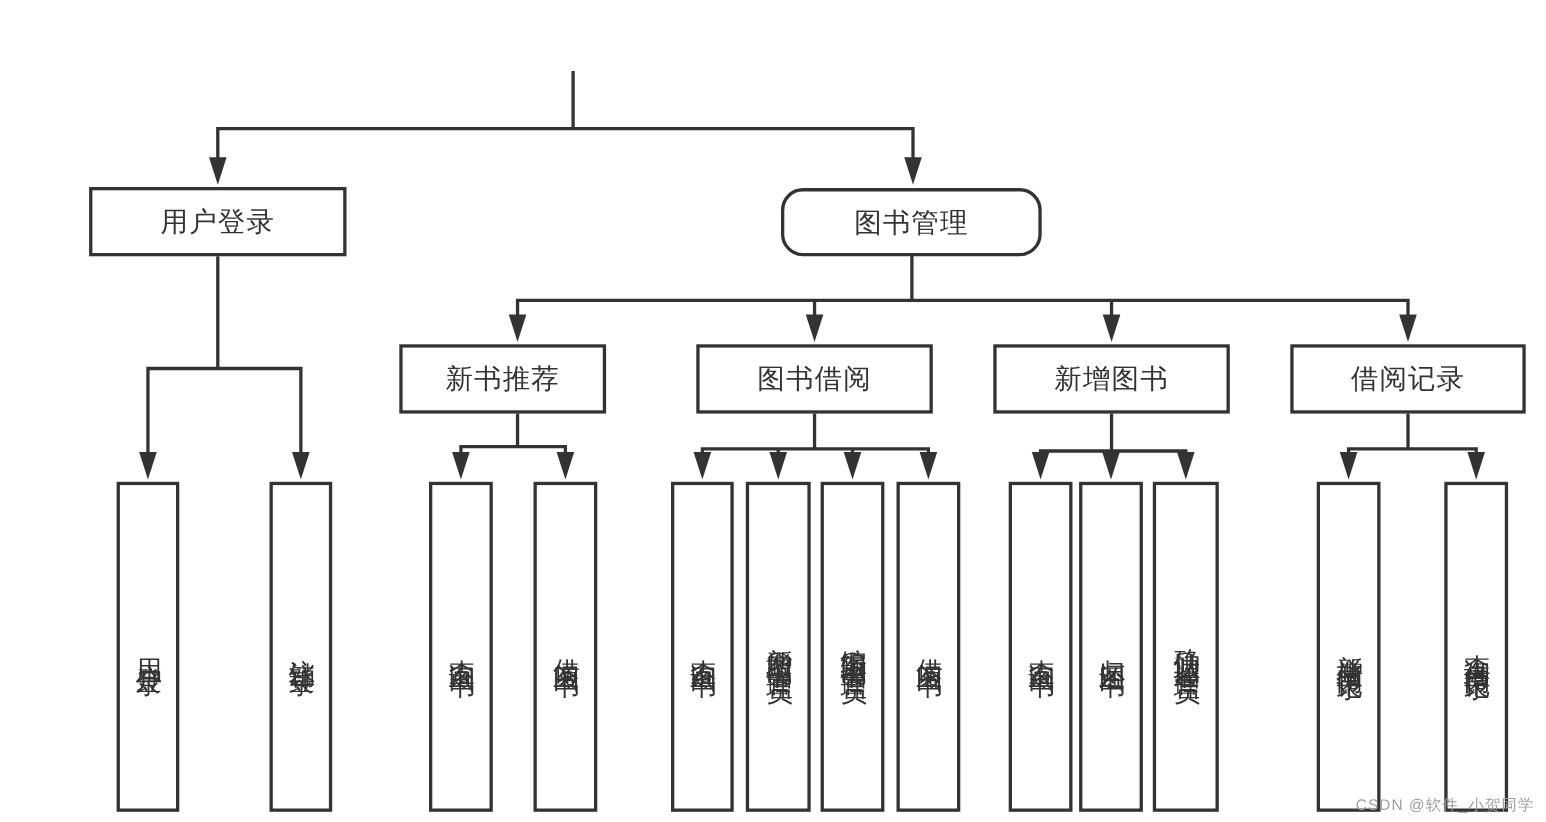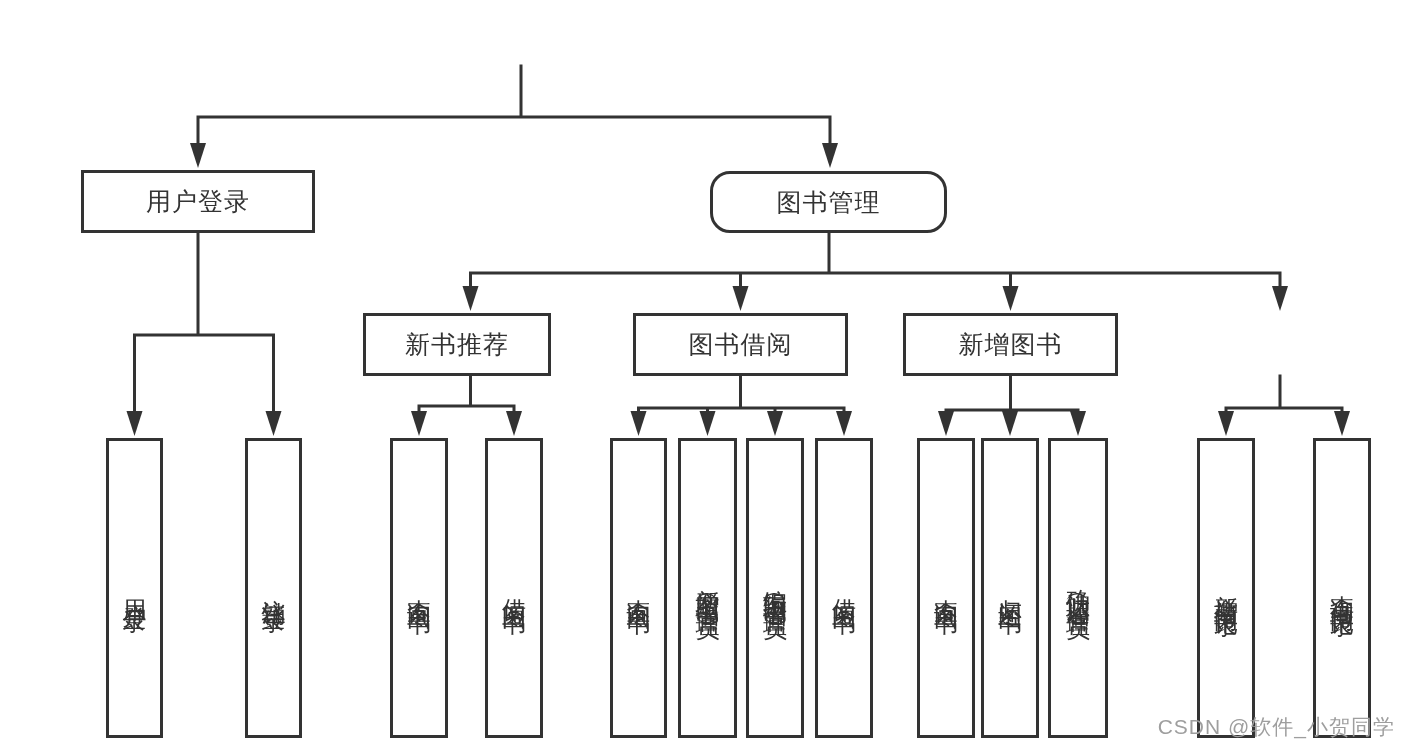--- a/index.html
+++ b/index.html
@@ -68,21 +68,21 @@
   .l-cb-query    { left: 917px;  width: 58px; }
   .l-cb-return   { left: 981px;  width: 58px; }
   .l-cb-confirm  { left: 1048px; width: 60px; }
   .l-br-add      { left: 1197px; width: 58px; }
   .l-br-query    { left: 1313px; width: 58px; }
   .watermark {
     position: absolute;
     right: 10px;
     bottom: 6px;
     color: #9e9e9e;
-    font-size: 21px;
+    font-size: 14px;
     letter-spacing: 1px;
     white-space: nowrap;
   }
 </style>
 </head>
 <body>
 
 <div id="canvas">
 
   <svg id="connectors" viewBox="0 0 1405 747" xmlns="http://www.w3.org/2000/svg">
@@ -125,20 +125,21 @@
     </g>
   </svg>
 
 
   <div class="node hnode n-user-login-group">用户登录</div>
   <div class="node hnode n-book-management">图书管理</div>
 
   <div class="node hnode n-new-book-recommend">新书推荐</div>
   <div class="node hnode n-book-borrowing">图书借阅</div>
   <div class="node hnode n-current-borrowing">新增图书</div>
+  <div class="node hnode n-borrowing-records">借阅记录</div>
 
   <div class="node leaf l-user-login">用户登录</div>
   <div class="node leaf l-logout">注销登录</div>
   <div class="node leaf l-nbr-query">查询图书</div>
   <div class="node leaf l-nbr-borrow">借阅图书</div>
   <div class="node leaf l-bb-query">查询图书</div>
   <div class="node leaf l-bb-add">新增图书（管理员）</div>
   <div class="node leaf l-bb-edit">编辑图书（管理员）</div>
   <div class="node leaf l-bb-borrow">借阅图书</div>
   <div class="node leaf l-cb-query">查询图书</div>

